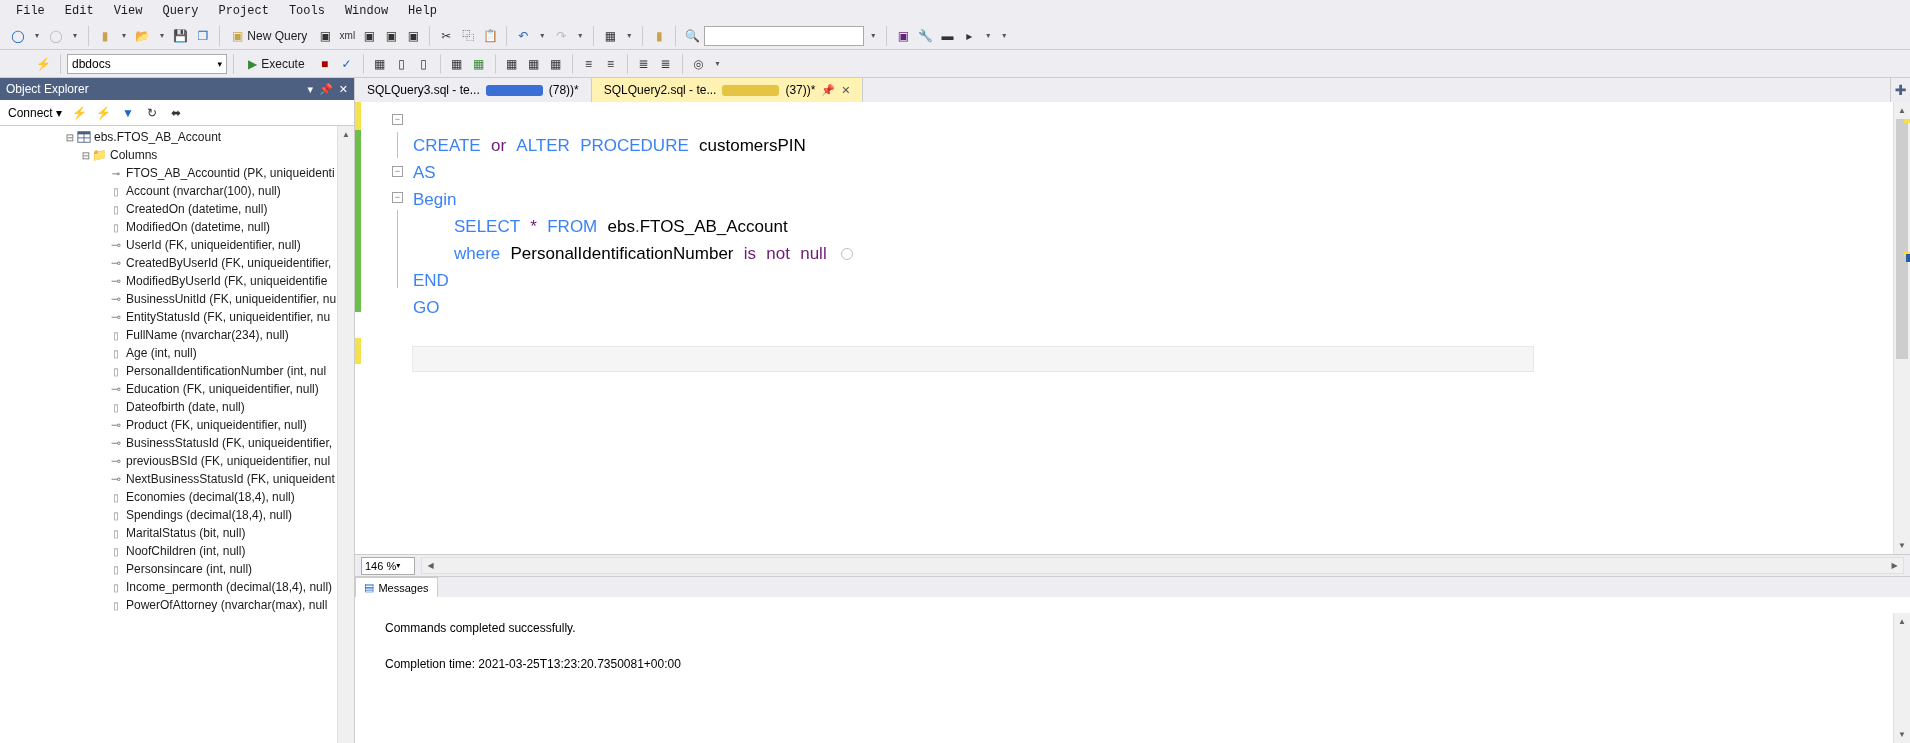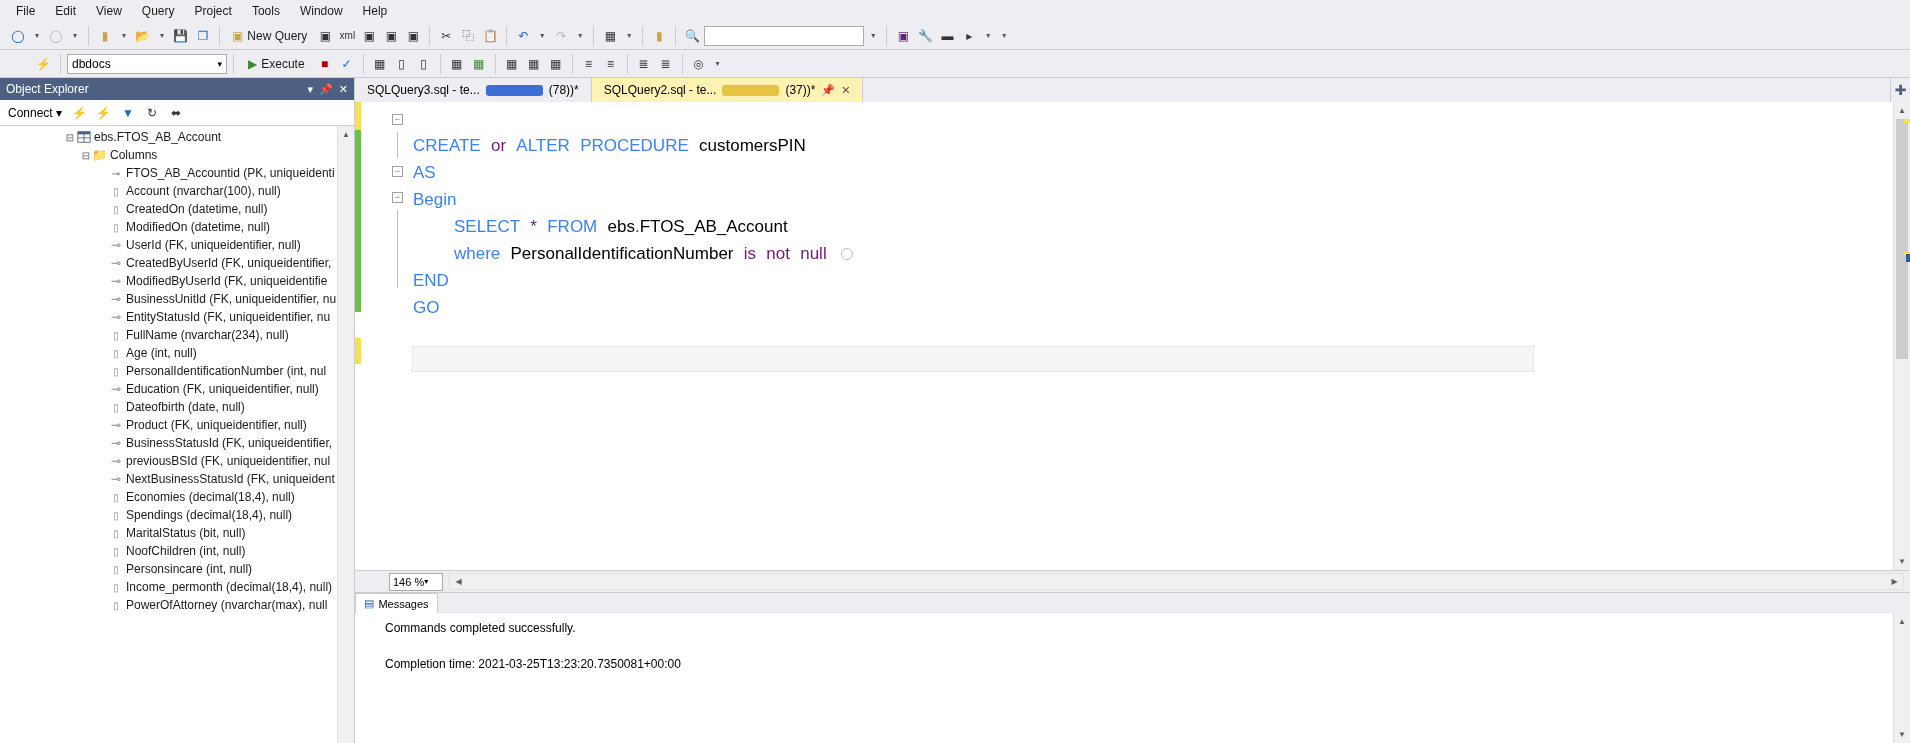--- a/index.html
+++ b/index.html
@@ -1,20 +1,20 @@
 <!DOCTYPE html>
 <html><head>
 <meta charset="utf-8">
 <style>
 * { margin: 0; padding: 0; box-sizing: border-box; font-family: "Segoe UI", Tahoma, sans-serif; }
 body { background: #fff; overflow: hidden; width: 1910px; height: 743px; position: relative; }
 
 
 .menubar { background: #eeeef2; height: 22px; display: flex; align-items: center; padding: 0 6px; font-size: 12px; color: #1b1b1b; }
-.menubar .menu-item { padding: 2px 10px; cursor: default; }
+.menubar .menu-item { padding: 2px 10px; cursor: default; font-family: Liberation Mono, monospace; }
 
 
 .toolbar-row { background: #eeeef2; height: 28px; display: flex; align-items: center; padding: 2px 8px; gap: 2px; border-bottom: 1px solid #ccc; }
 .tb-btn { width: 20px; height: 20px; display: inline-flex; align-items: center; justify-content: center; font-size: 12px; color: #333; border: 1px solid transparent; }
 .tb-sep { width: 1px; height: 20px; background: #ccc; margin: 0 4px; }
 .tb-dropdown { width: 14px; display: inline-flex; align-items: center; justify-content: center; font-size: 8px; color: #555; }
 .newquery-btn { display: inline-flex; align-items: center; gap: 4px; padding: 2px 6px; font-size: 12px; color: #1b1b1b; }
 .execute-btn { display: inline-flex; align-items: center; gap: 4px; padding: 2px 8px; font-size: 12px; color: #1b1b1b; }
 .db-combo { height: 20px; width: 160px; background: #fff; border: 1px solid #ababab; display: inline-flex; align-items: center; padding: 0 4px; font-size: 12px; justify-content: space-between; }
 .search-box { height: 20px; width: 160px; background: #fff; border: 1px solid #ababab; }
@@ -64,28 +64,28 @@
 .code .id { color: #000; }
 .cursor-line { background: #f5f5f5; outline: 1px solid #e8e8e8; display: inline-block; width: 1120px; height: 24px; }
 .circle-marker { display:inline-block; width:12px; height:12px; border:1px solid #c0c0c0; border-radius:50%; vertical-align:middle; margin-left:14px; }
 .vscroll { position:absolute; right:0; top:0; width:17px; bottom:0; background:#f0f0f0; border-left:1px solid #e0e0e0; }
 .vscroll .arrow { height:17px; display:flex; align-items:center; justify-content:center; font-size:8px; color:#606060; }
 .vscroll .thumb { background:#cdcdcd; margin:0 2px; }
 .vscroll .mark-yellow { position:absolute; right:0; width:6px; background:#f5e04e; }
 .vscroll .mark-blue { position:absolute; right:0; width:4px; background:#2a5db0; }
 
 .zoom-row { height: 22px; background: #eeeef2; border-top: 1px solid #ccc; display: flex; align-items: center; padding: 0 6px; font-size: 12px; gap:6px;}
-.zoom-combo { width: 54px; height: 18px; background:#fff; border:1px solid #ababab; display:inline-flex; align-items:center; padding:0 3px; font-size:11px;margin-left:28px;}
+.zoom-combo { width: 54px; height: 18px; background:#fff; border:1px solid #ababab; display:inline-flex; align-items:center; padding:0 3px; font-size:11px;}
 .hscroll { flex:1; height:17px; background:#f0f0f0; border:1px solid #e0e0e0; display:flex; align-items:center; }
 .hscroll .harrow { width:17px; display:flex; align-items:center; justify-content:center; font-size:8px; color:#606060; }
 
 .messages-panel { border-top: 1px solid #ccc; background:#fff; }
 .messages-tab { height: 20px; background: #eeeef2; display: flex; align-items: stretch; font-size: 11px; }
 .messages-tab .mt { background:#fff; border:1px solid #ccc; border-bottom:none; padding: 1px 8px; display:flex; align-items:center; gap:4px; }
-.messages-body { font-family: Consolas, monospace; font-size: 12px; padding: 6px 12px 10px 30px; line-height: 18px; color:#000; position:relative; height:130px; }
+.messages-body { font-family: Consolas, monospace; font-size: 12px; padding: 6px 12px 10px 30px; line-height: 18px; color:#000; position:relative; height:130px;margin-top:16px; }
 .messages-body .msg-vscroll { position:absolute; right:0; top:0; bottom:0; width:17px; background:#f0f0f0; border-left:1px solid #e0e0e0; }
 .messages-body .msg-vscroll .arrow { height:17px; display:flex; align-items:center; justify-content:center; font-size:8px; color:#606060; }
 
 svg.icon { width: 14px; height: 14px; }
 </style>
 </head>
 <body>
 
 <div class="menubar">
   <div class="menu-item">File</div>

